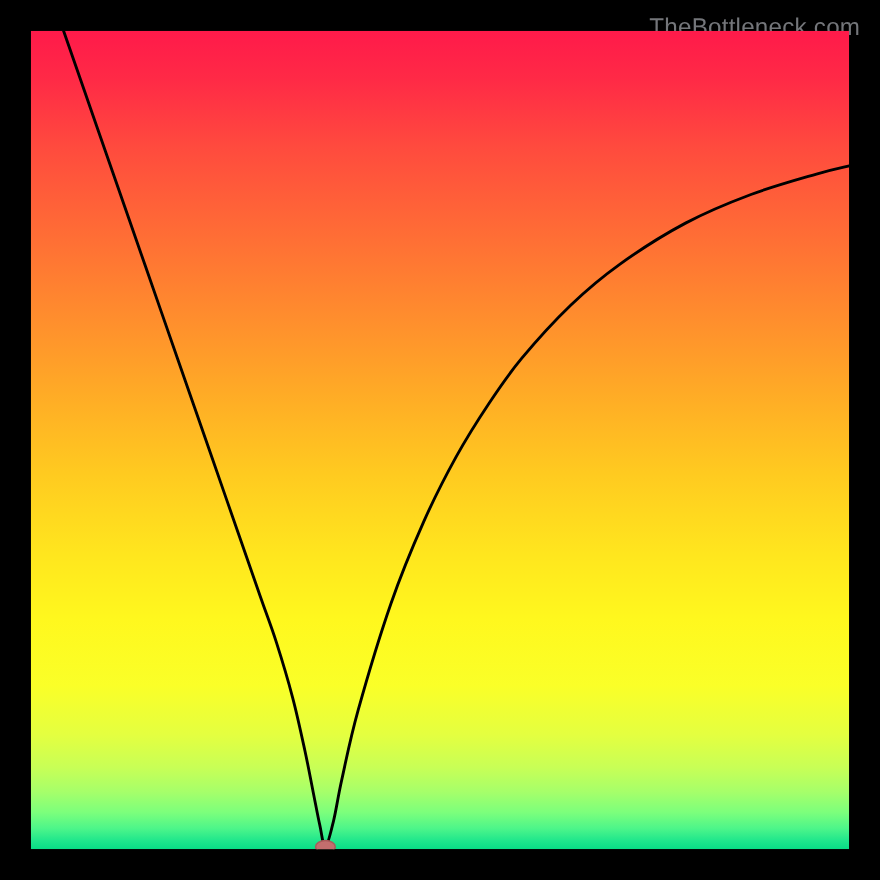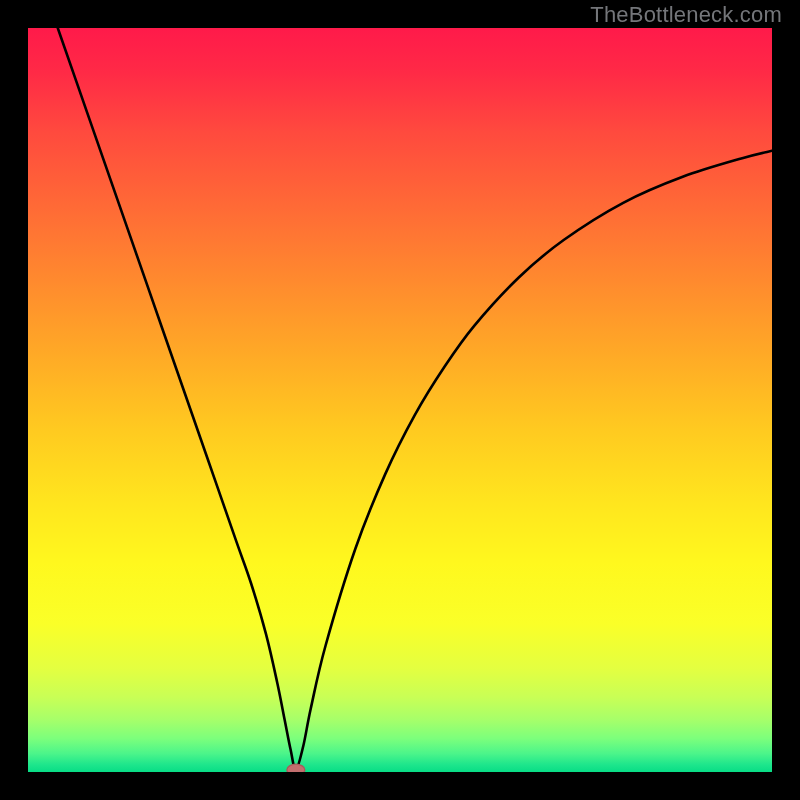--- a/index.html
+++ b/index.html
@@ -11,21 +11,21 @@
     overflow: hidden;
   }
   .frame {
     position: relative;
     width: 800px;
     height: 800px;
     background: #000;
   }
   .watermark {
     position: absolute;
-    top: 2px;
+    top: 12px;
     right: 18px;
     font-family: Arial, Helvetica, sans-serif;
     font-size: 22px;
     color: #74767a;
     letter-spacing: 0.2px;
     font-weight: 500;
   }
   .plot-area {
     position: absolute;
     left: 28px;

